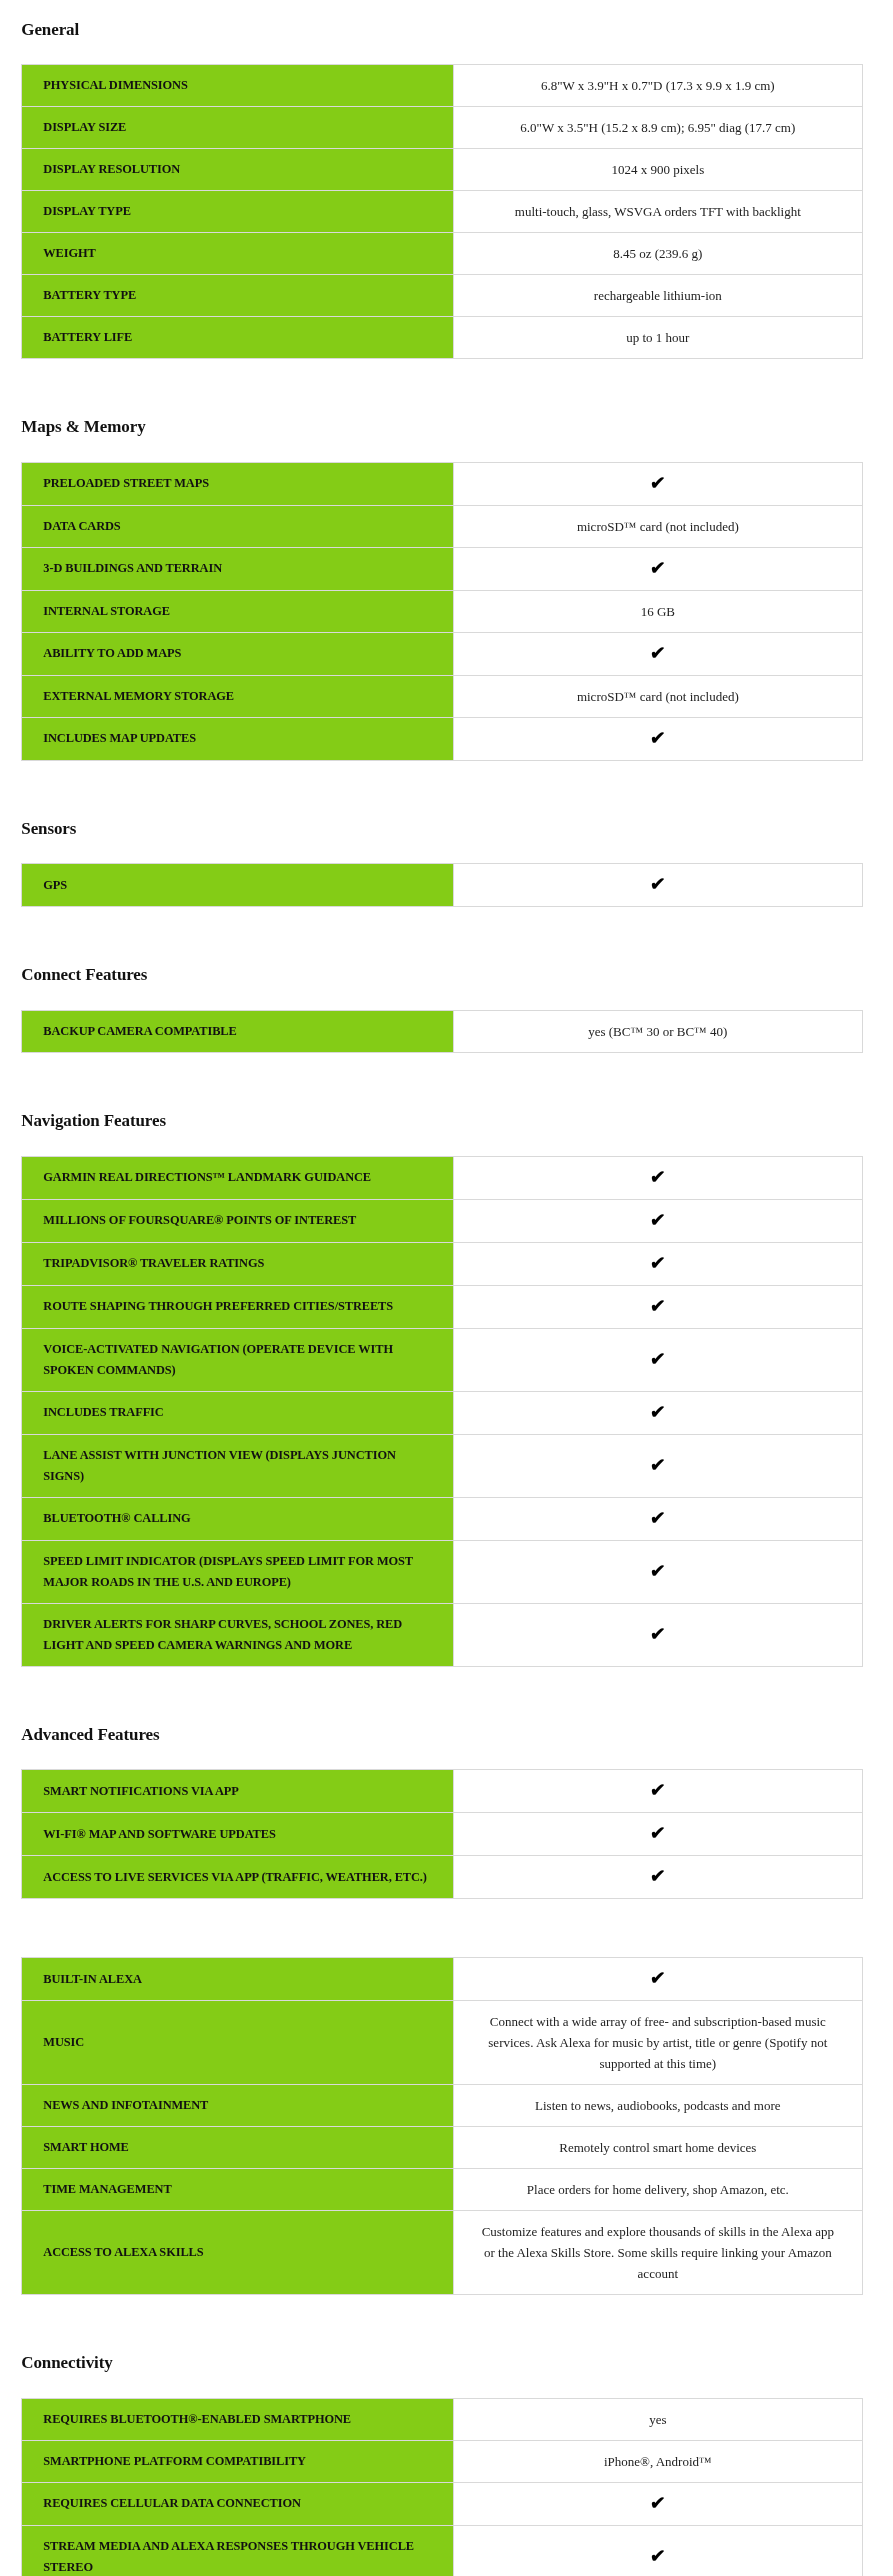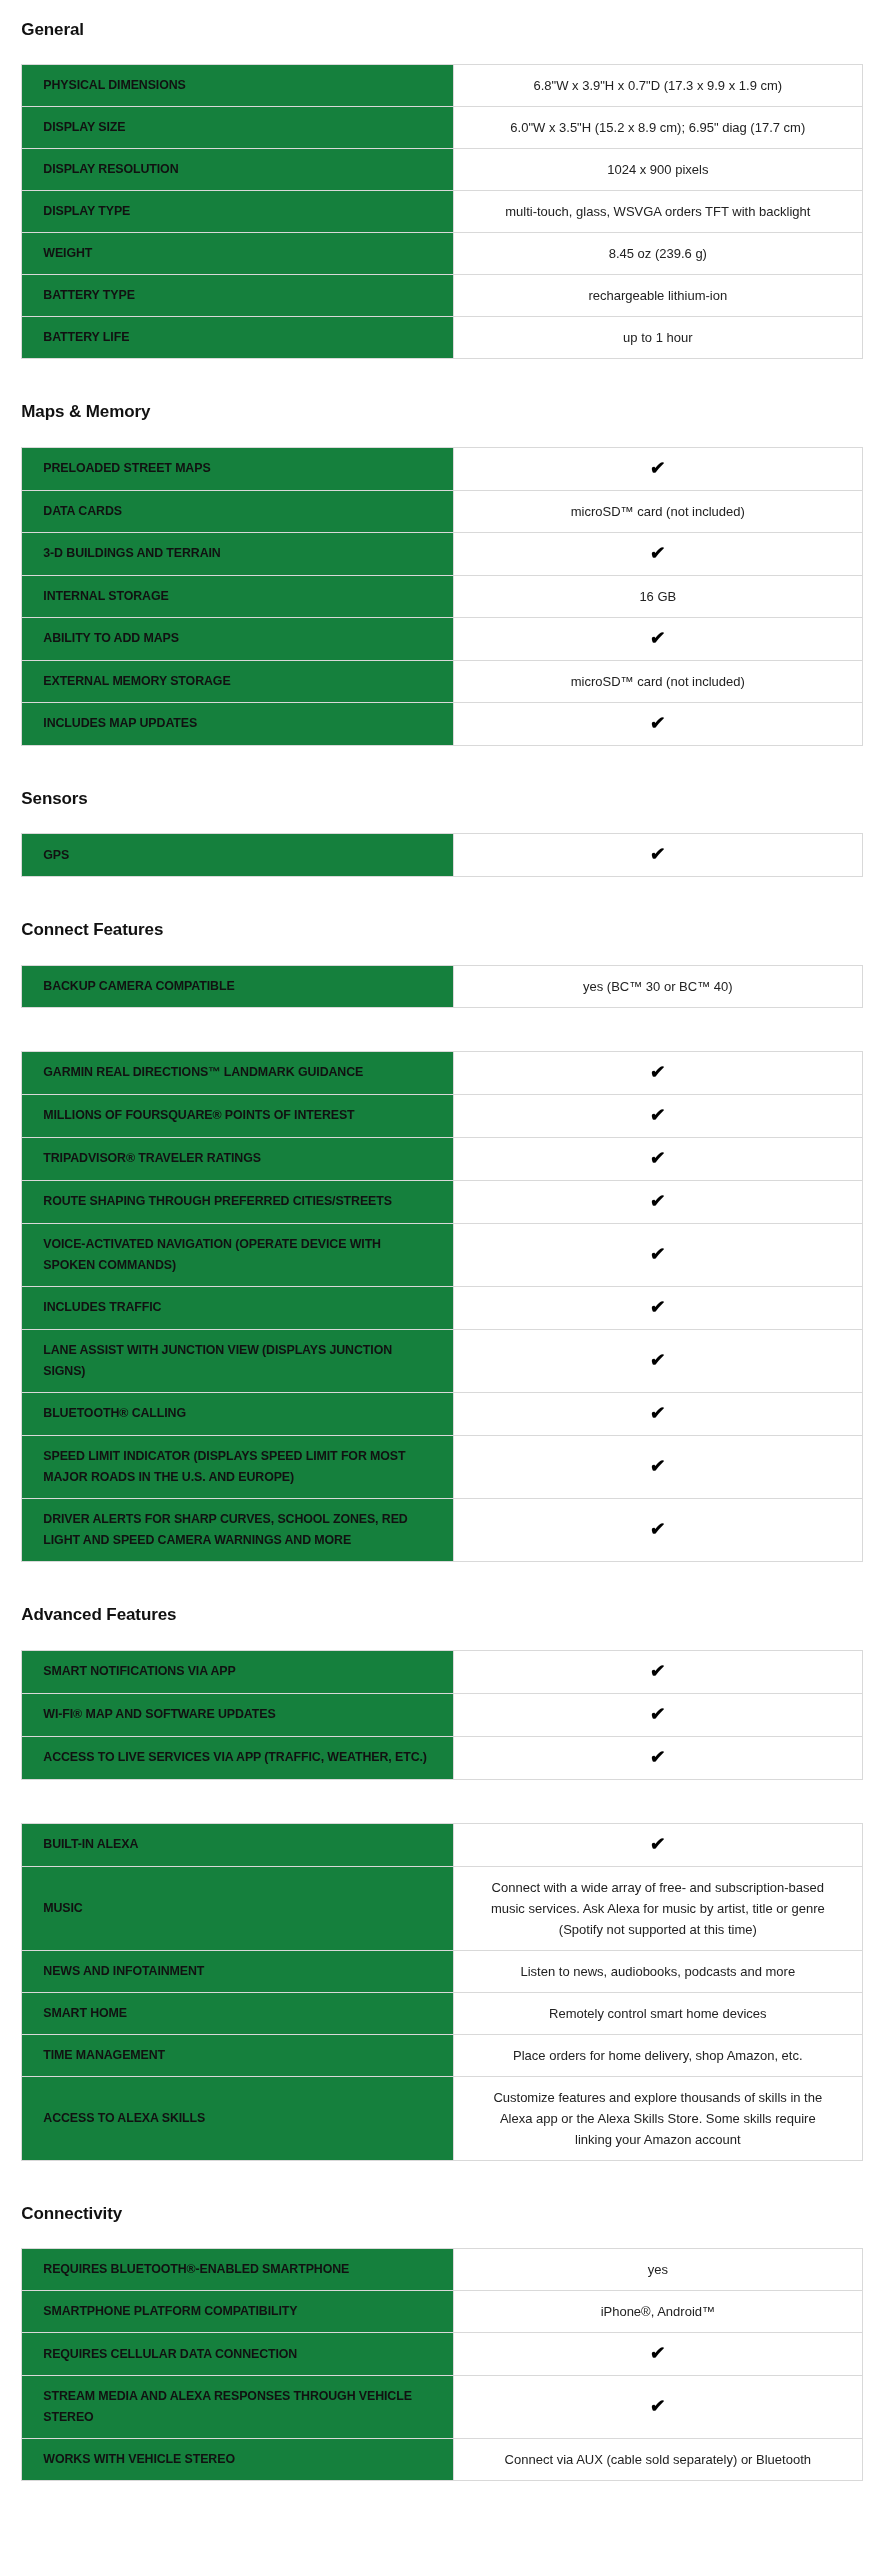--- a/index.html
+++ b/index.html
@@ -8,21 +8,22 @@
     background: #ffffff;
   }
   .page {
     width: 893px;
     box-sizing: border-box;
     padding: 19.6px 30px 22.5px 21.3px;
     font-family: "Liberation Sans", sans-serif;
     color: #1a1a1a;
   }
   section.spec-section {
-    margin: 0 0 43px 0;
+    margin: 0 0 58px 0;
+    font-family: Liberation Serif, serif;
   }
   section.spec-section:last-child {
     margin-bottom: 0;
   }
   h2.section-title {
     margin: 0 0 25px 0;
     font-size: 17px;
     line-height: 19.6px;
     font-weight: 700;
     font-stretch: condensed;
@@ -33,21 +34,21 @@
     width: 100%;
     border-collapse: collapse;
     table-layout: fixed;
   }
   td {
     border: 1.2px solid #d9d9d9;
     vertical-align: middle;
   }
   td.label-cell {
     width: 52%;
-    background: #15803d;
+    background: #84cc16;
     font-weight: 700;
     font-stretch: condensed;
     font-size: 12.4px;
     line-height: 21px;
     letter-spacing: -0.1px;
     padding: 10px 24px 10px 21px;
     text-transform: uppercase;
     color: #111111;
   }
   td.value-cell {
@@ -175,20 +176,21 @@
       <tbody>
   <tr class="spec-row">
     <td class="label-cell">BACKUP CAMERA COMPATIBLE</td>
     <td class="value-cell">yes (BC™ 30 or BC™ 40)</td>
   </tr>
 </tbody>
     </table>
   </section>
 
   <section class="spec-section">
+    <h2 class="section-title">Navigation Features</h2>
     <table class="spec-table">
       <tbody>
   <tr class="spec-row">
     <td class="label-cell">GARMIN REAL DIRECTIONS™ LANDMARK GUIDANCE</td>
     <td class="value-cell"><span class="check">✔</span></td>
   </tr>
 
   <tr class="spec-row">
     <td class="label-cell">MILLIONS OF FOURSQUARE® POINTS OF INTEREST</td>
     <td class="value-cell"><span class="check">✔</span></td>

